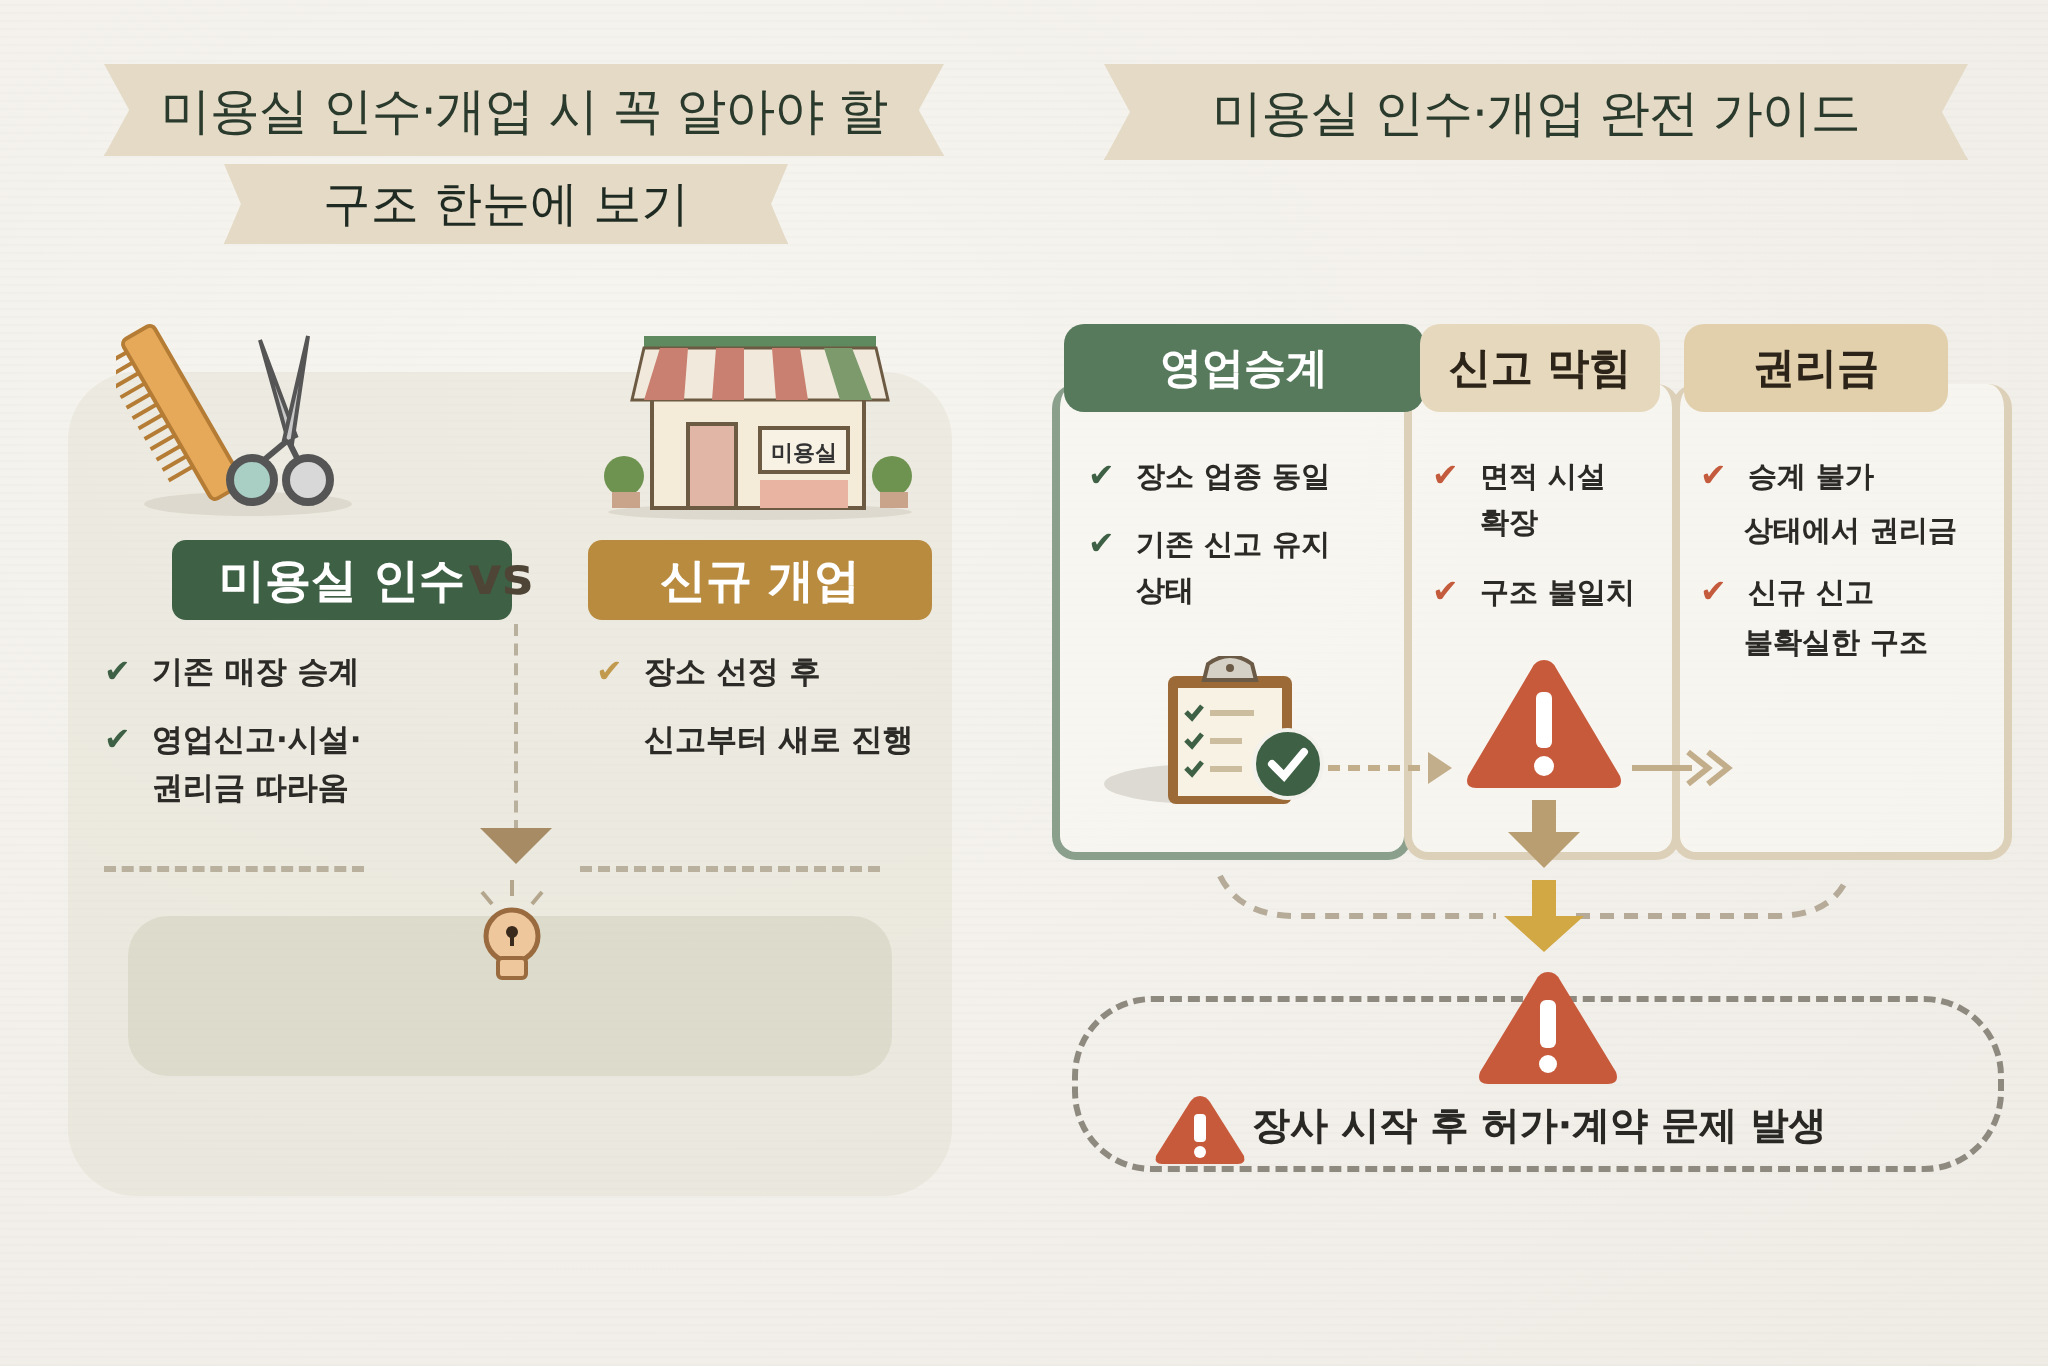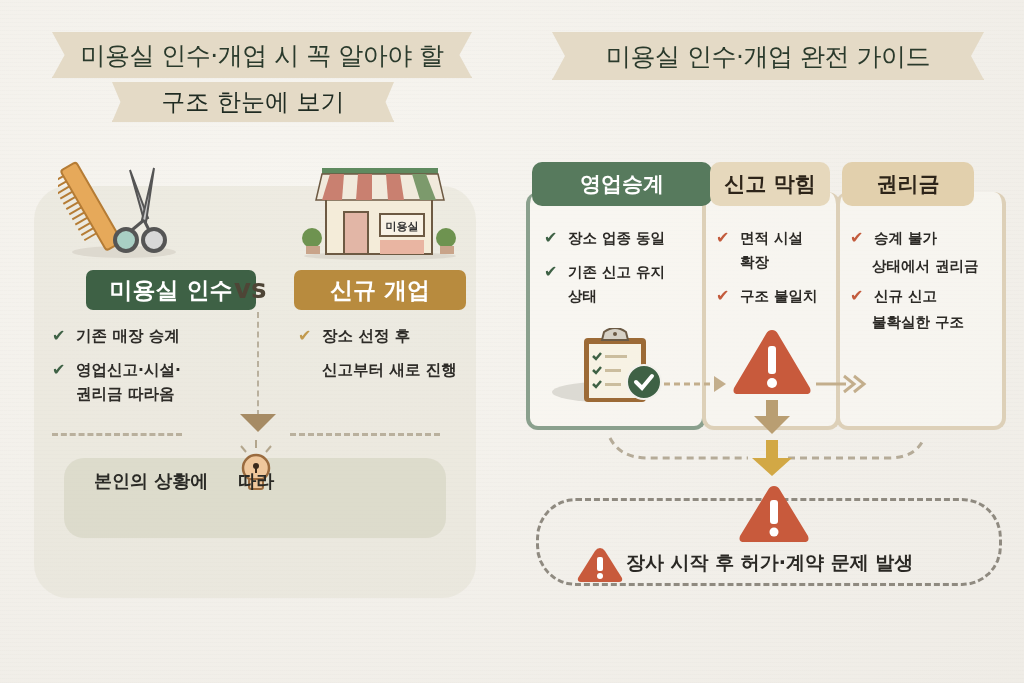--- a/index.html
+++ b/index.html
@@ -171,21 +171,20 @@
 <svg class="abs" style="left:236px;top:440px" width="40" height="56" viewBox="0 0 40 56">
   <line x1="20" y1="0" x2="20" y2="8" stroke="#b3a68d" stroke-width="2"></line>
   <line x1="5" y1="6" x2="10" y2="12" stroke="#b3a68d" stroke-width="2"></line>
   <line x1="35" y1="6" x2="30" y2="12" stroke="#b3a68d" stroke-width="2"></line>
   <circle cx="20" cy="28" r="13" fill="#efc79c" stroke="#9a6b3f" stroke-width="2.5"></circle>
   <rect x="13" y="39" width="14" height="10" rx="2" fill="#efc79c" stroke="#9a6b3f" stroke-width="2"></rect>
   <circle cx="20" cy="26" r="3" fill="#3a2a1c"></circle>
   <rect x="19" y="26" width="2" height="7" fill="#3a2a1c"></rect>
 </svg>
 <div class="tip-text">
-  <div><span>본인의 상황에</span><span style="display:inline-block;width:30px"></span><span>따라</span></div>
 </div>
 
 <div class="ribbon r3">미용실 인수·개업  완전 가이드</div>
 
 <div class="card c1"></div>
 <div class="card c2"></div>
 <div class="card c3"></div>
 
 <div class="tab t1">영업승계</div>
 <div class="tab t2">신고 막힘</div>

